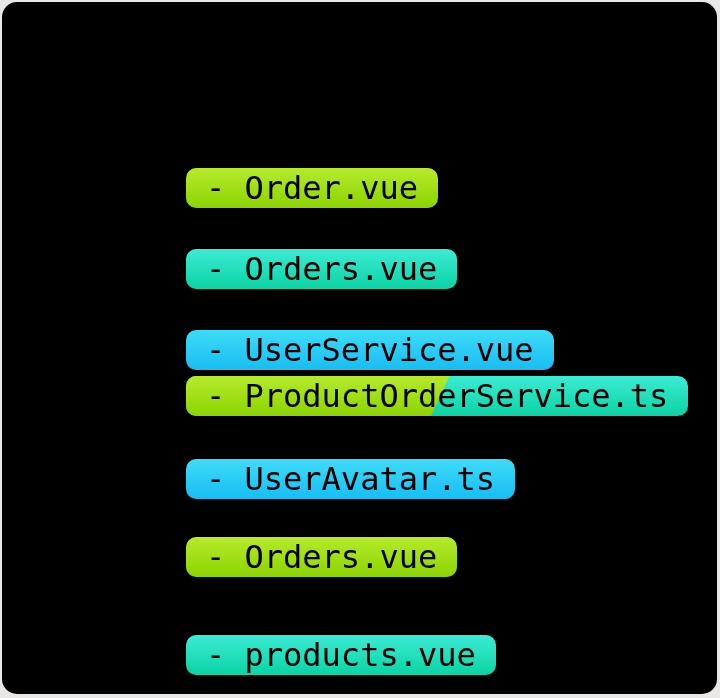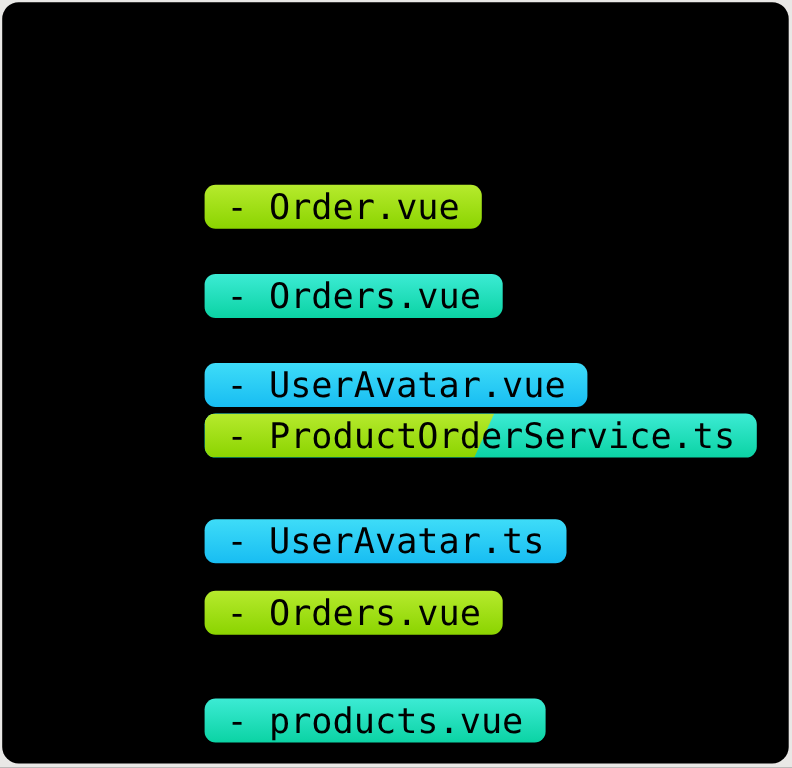--- a/index.html
+++ b/index.html
@@ -17,21 +17,21 @@
     border-radius: 15px;
   }
   .group {
     position: absolute;
     left: 184px;
     display: flex;
     flex-direction: column;
     align-items: flex-start;
   }
   .group.g1 { top: 130px; gap: 5px; }
-  .group.g2 { top: 338px; gap: 20px; }
+  .group.g2 { top: 338px; gap: 7px; }
   .group.g3 { top: 499px; gap: 22px; }
   .pill {
     height: 40px;
     display: flex;
     align-items: center;
     padding: 0 20px;
     border-radius: 10px;
     font-size: 32px;
     line-height: 48px;
     color: var(--text, #000);
@@ -63,21 +63,21 @@
 </style>
 </head>
 <body>
 
 <div class="stage">
   <div class="panel">
 
     <div class="group g1">
       <div class="pill green">- Order.vue</div>
       <div class="pill teal">- Orders.vue</div>
-      <div class="pill cyan">- UserAvatar.vue</div>
+      <div class="pill cyan">- UserService.vue</div>
     </div>
 
     <div class="group g2">
       <div class="pill split">
         <span class="label">- ProductOrderService.ts</span>
       </div>
       <div class="pill cyan">- UserAvatar.ts</div>
     </div>
 
     <div class="group g3">

